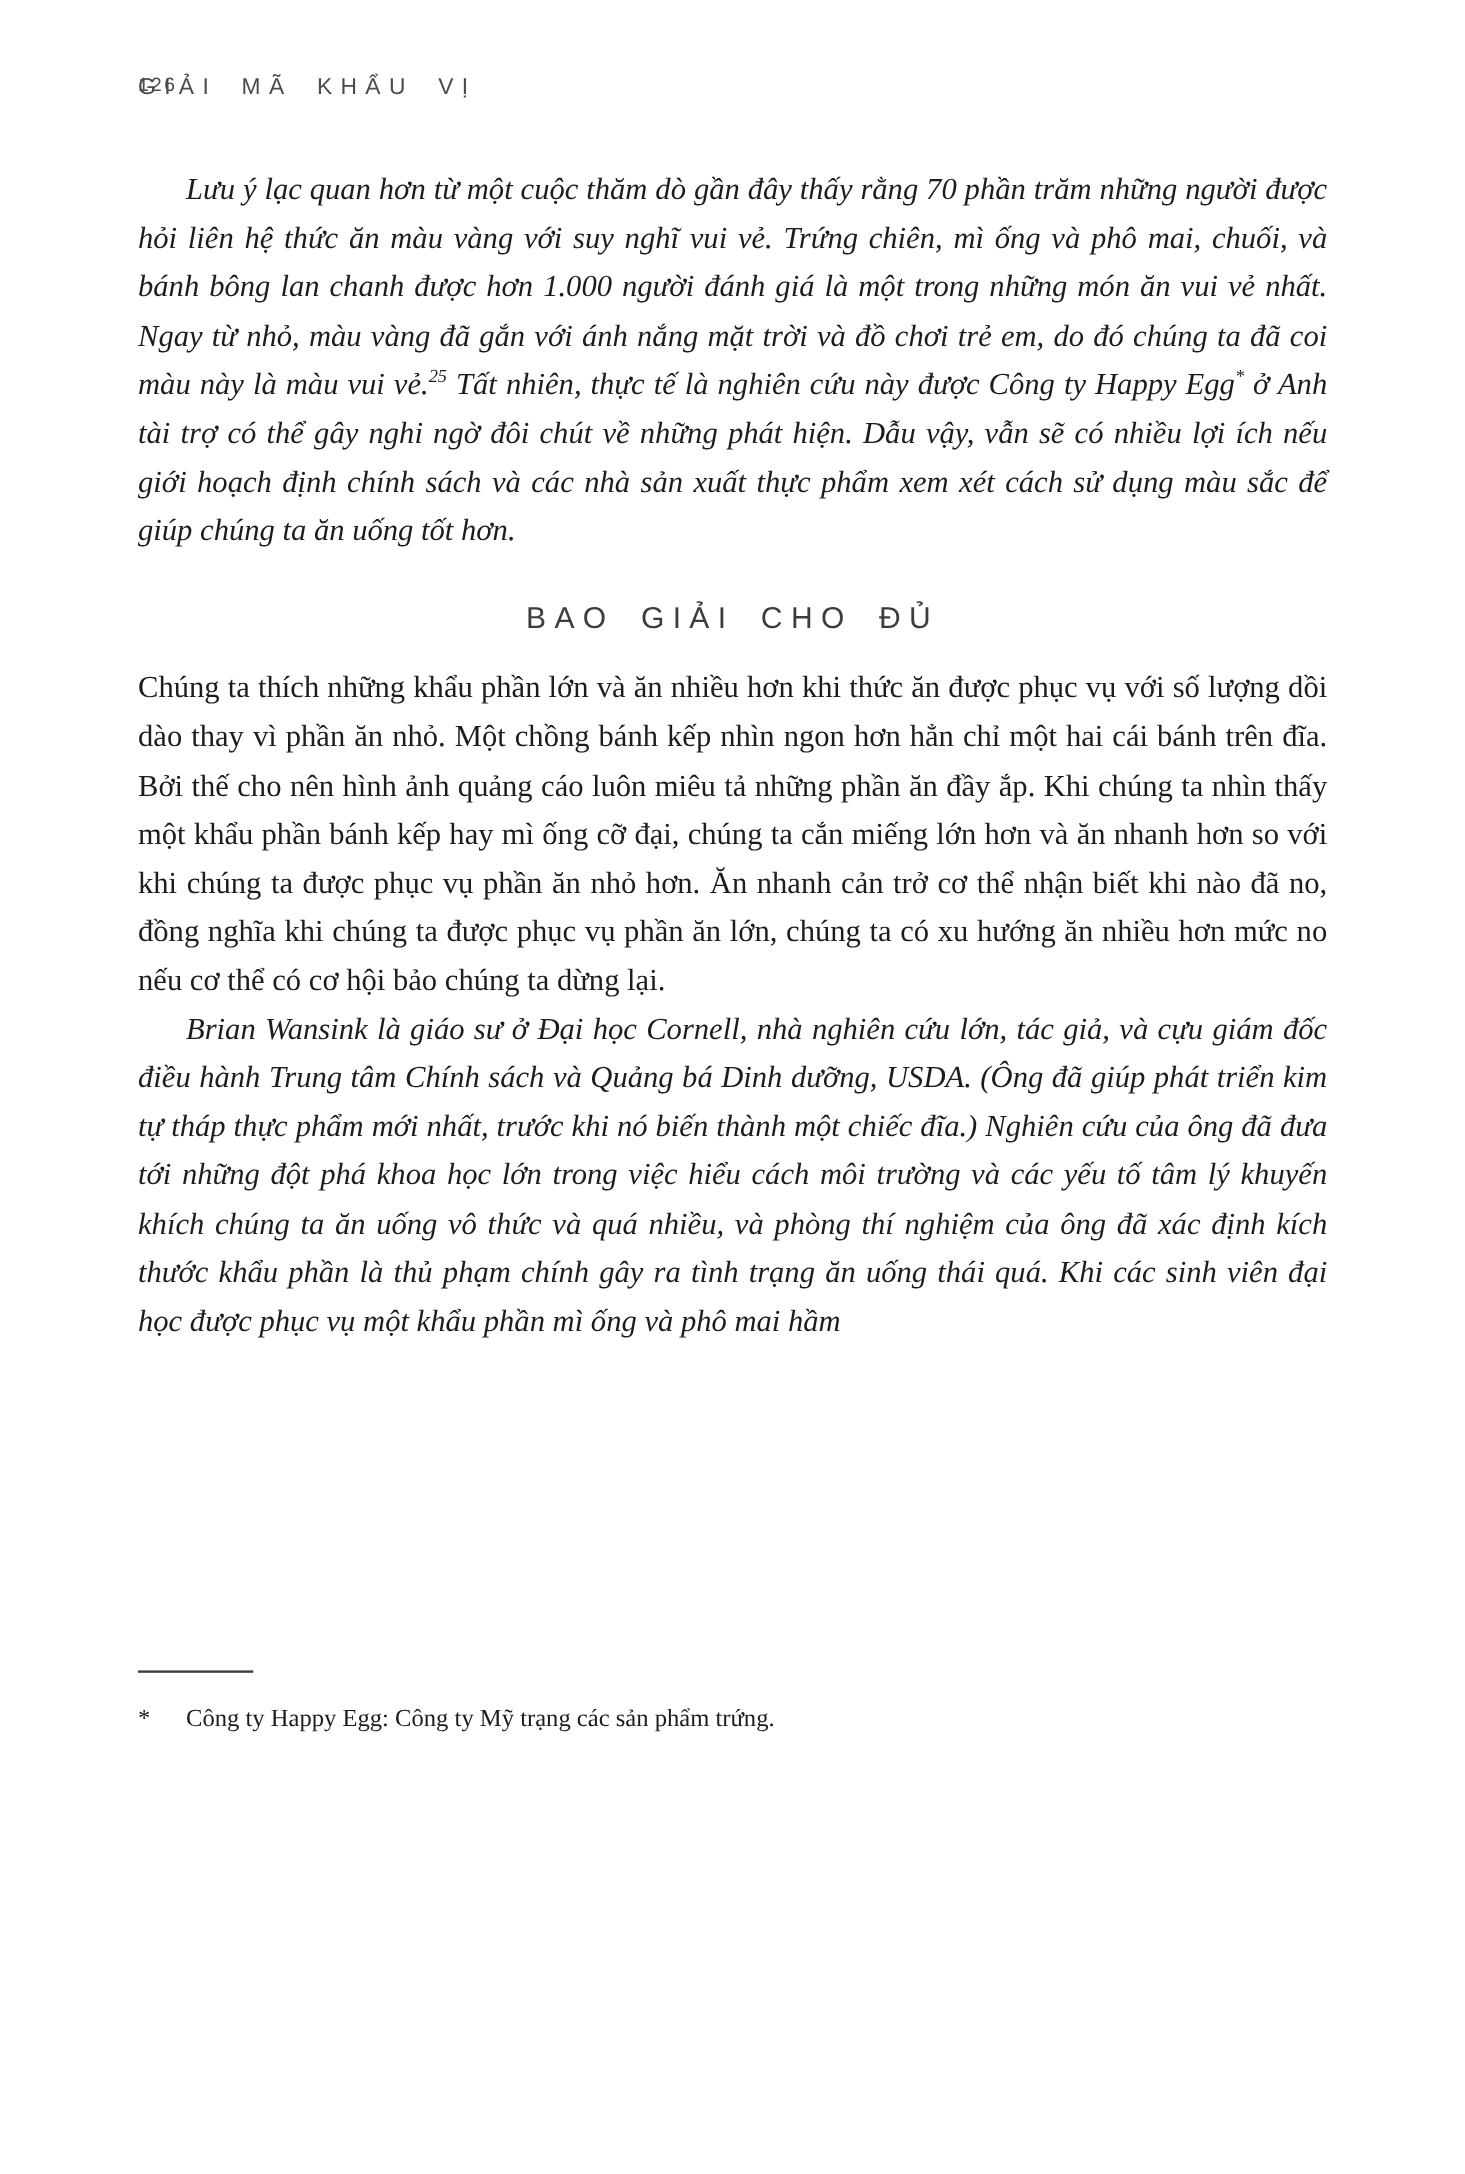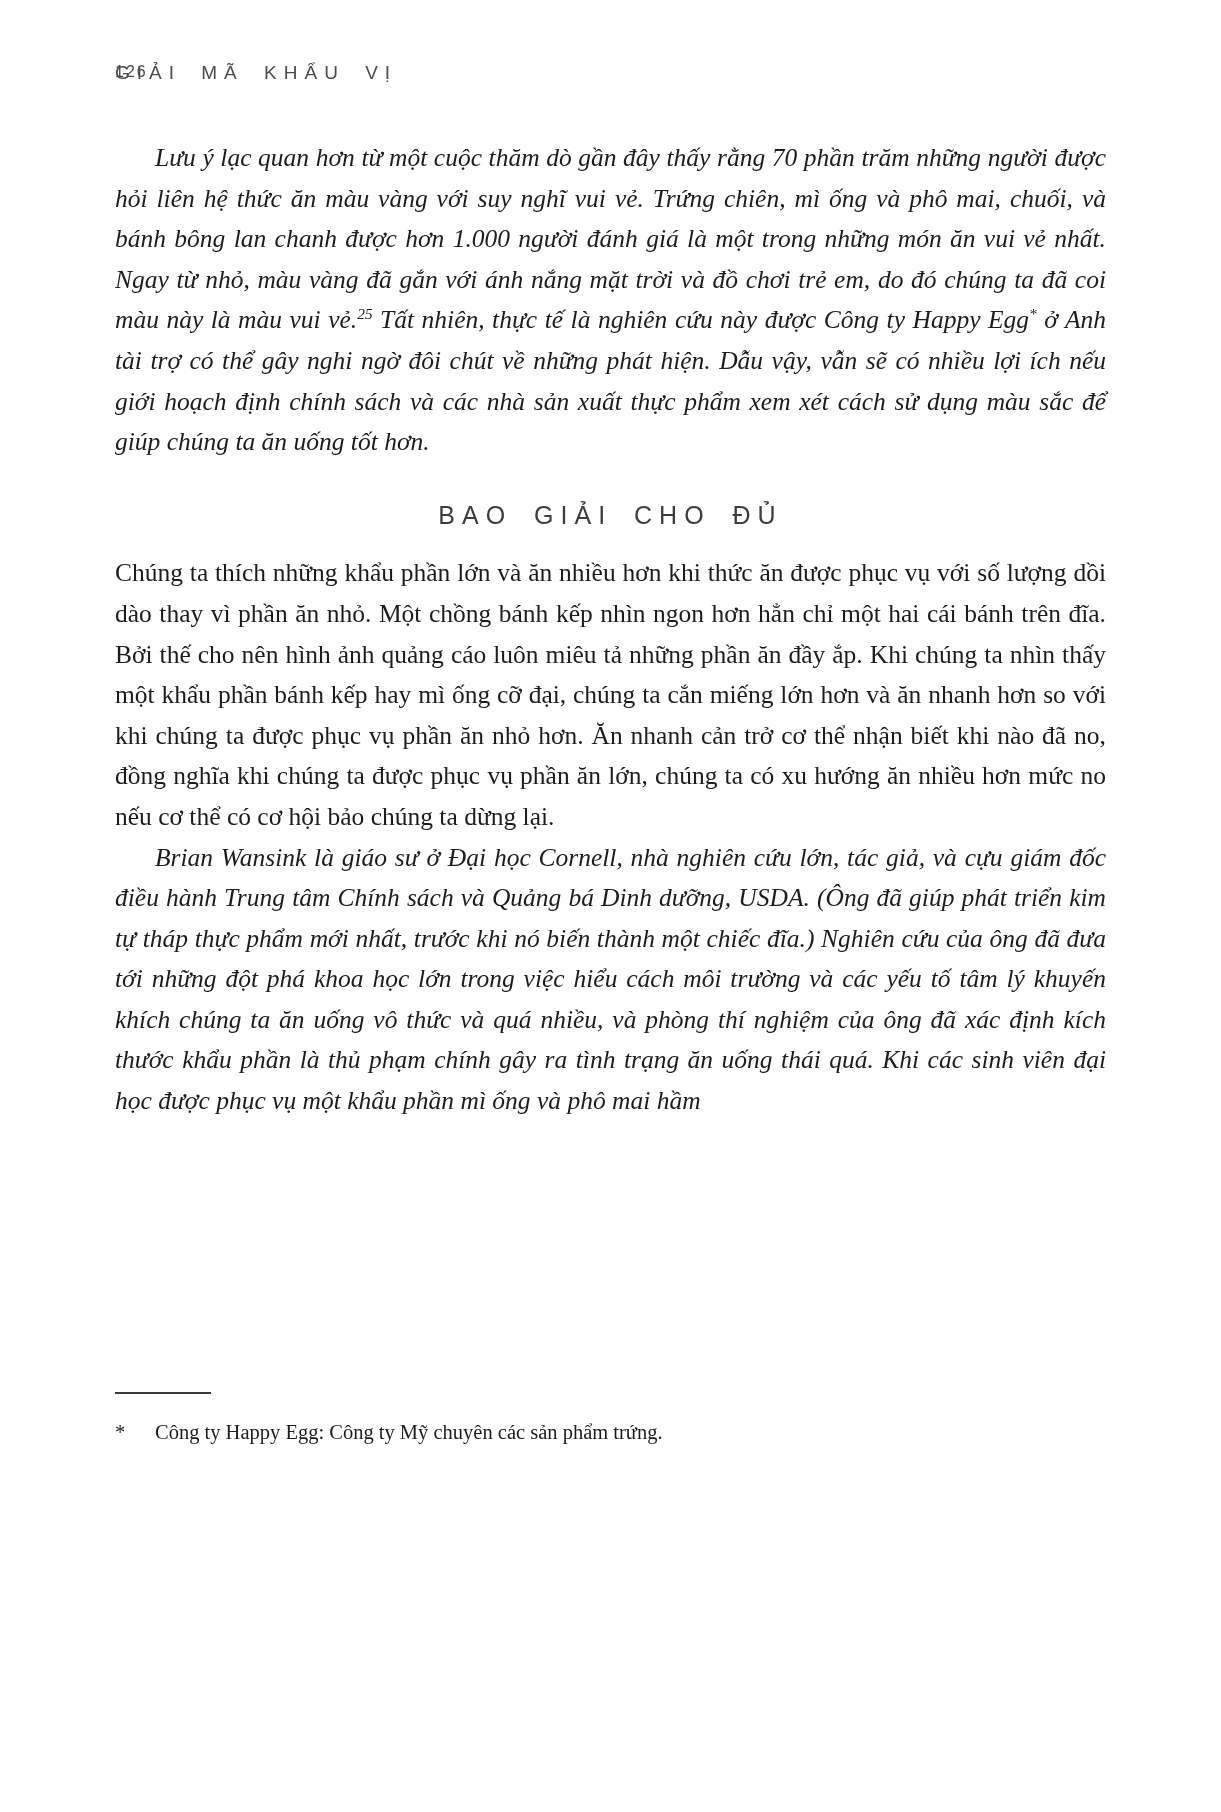--- a/index.html
+++ b/index.html
@@ -128,17 +128,17 @@
     <p class="para">Chúng ta thích những khẩu phần lớn và ăn nhiều hơn khi thức ăn được phục vụ với số lượng dồi dào thay vì phần ăn nhỏ. Một chồng bánh kếp nhìn ngon hơn hẳn chỉ một hai cái bánh trên đĩa. Bởi thế cho nên hình ảnh quảng cáo luôn miêu tả những phần ăn đầy ắp. Khi chúng ta nhìn thấy một khẩu phần bánh kếp hay mì ống cỡ đại, chúng ta cắn miếng lớn hơn và ăn nhanh hơn so với khi chúng ta được phục vụ phần ăn nhỏ hơn. Ăn nhanh cản trở cơ thể nhận biết khi nào đã no, đồng nghĩa khi chúng ta được phục vụ phần ăn lớn, chúng ta có xu hướng ăn nhiều hơn mức no nếu cơ thể có cơ hội bảo chúng ta dừng lại.</p>
 
     <p class="para indent">Brian Wansink là giáo sư ở Đại học Cornell, nhà nghiên cứu lớn, tác giả, và cựu giám đốc điều hành Trung tâm Chính sách và Quảng bá Dinh dưỡng, USDA. (Ông đã giúp phát triển kim tự tháp thực phẩm mới nhất, trước khi nó biến thành một chiếc đĩa.) Nghiên cứu của ông đã đưa tới những đột phá khoa học lớn trong việc hiểu cách môi trường và các yếu tố tâm lý khuyến khích chúng ta ăn uống vô thức và quá nhiều, và phòng thí nghiệm của ông đã xác định kích thước khẩu phần là thủ phạm chính gây ra tình trạng ăn uống thái quá. Khi các sinh viên đại học được phục vụ một khẩu phần mì ống và phô mai hầm</p>
 
   </main>
 
   <footer class="footnote-area">
     <div class="footnote-divider"></div>
     <div class="footnote">
       <span class="footnote-marker">*</span>
-      <span class="footnote-text">Công ty Happy Egg: Công ty Mỹ chuyên các sản phẩm trứng.</span>
+      <span class="footnote-text">Công ty Happy Egg: Công ty Mỹ trạng các sản phẩm trứng.</span>
     </div>
   </footer>
 
 </div>
 
 </body></html>

